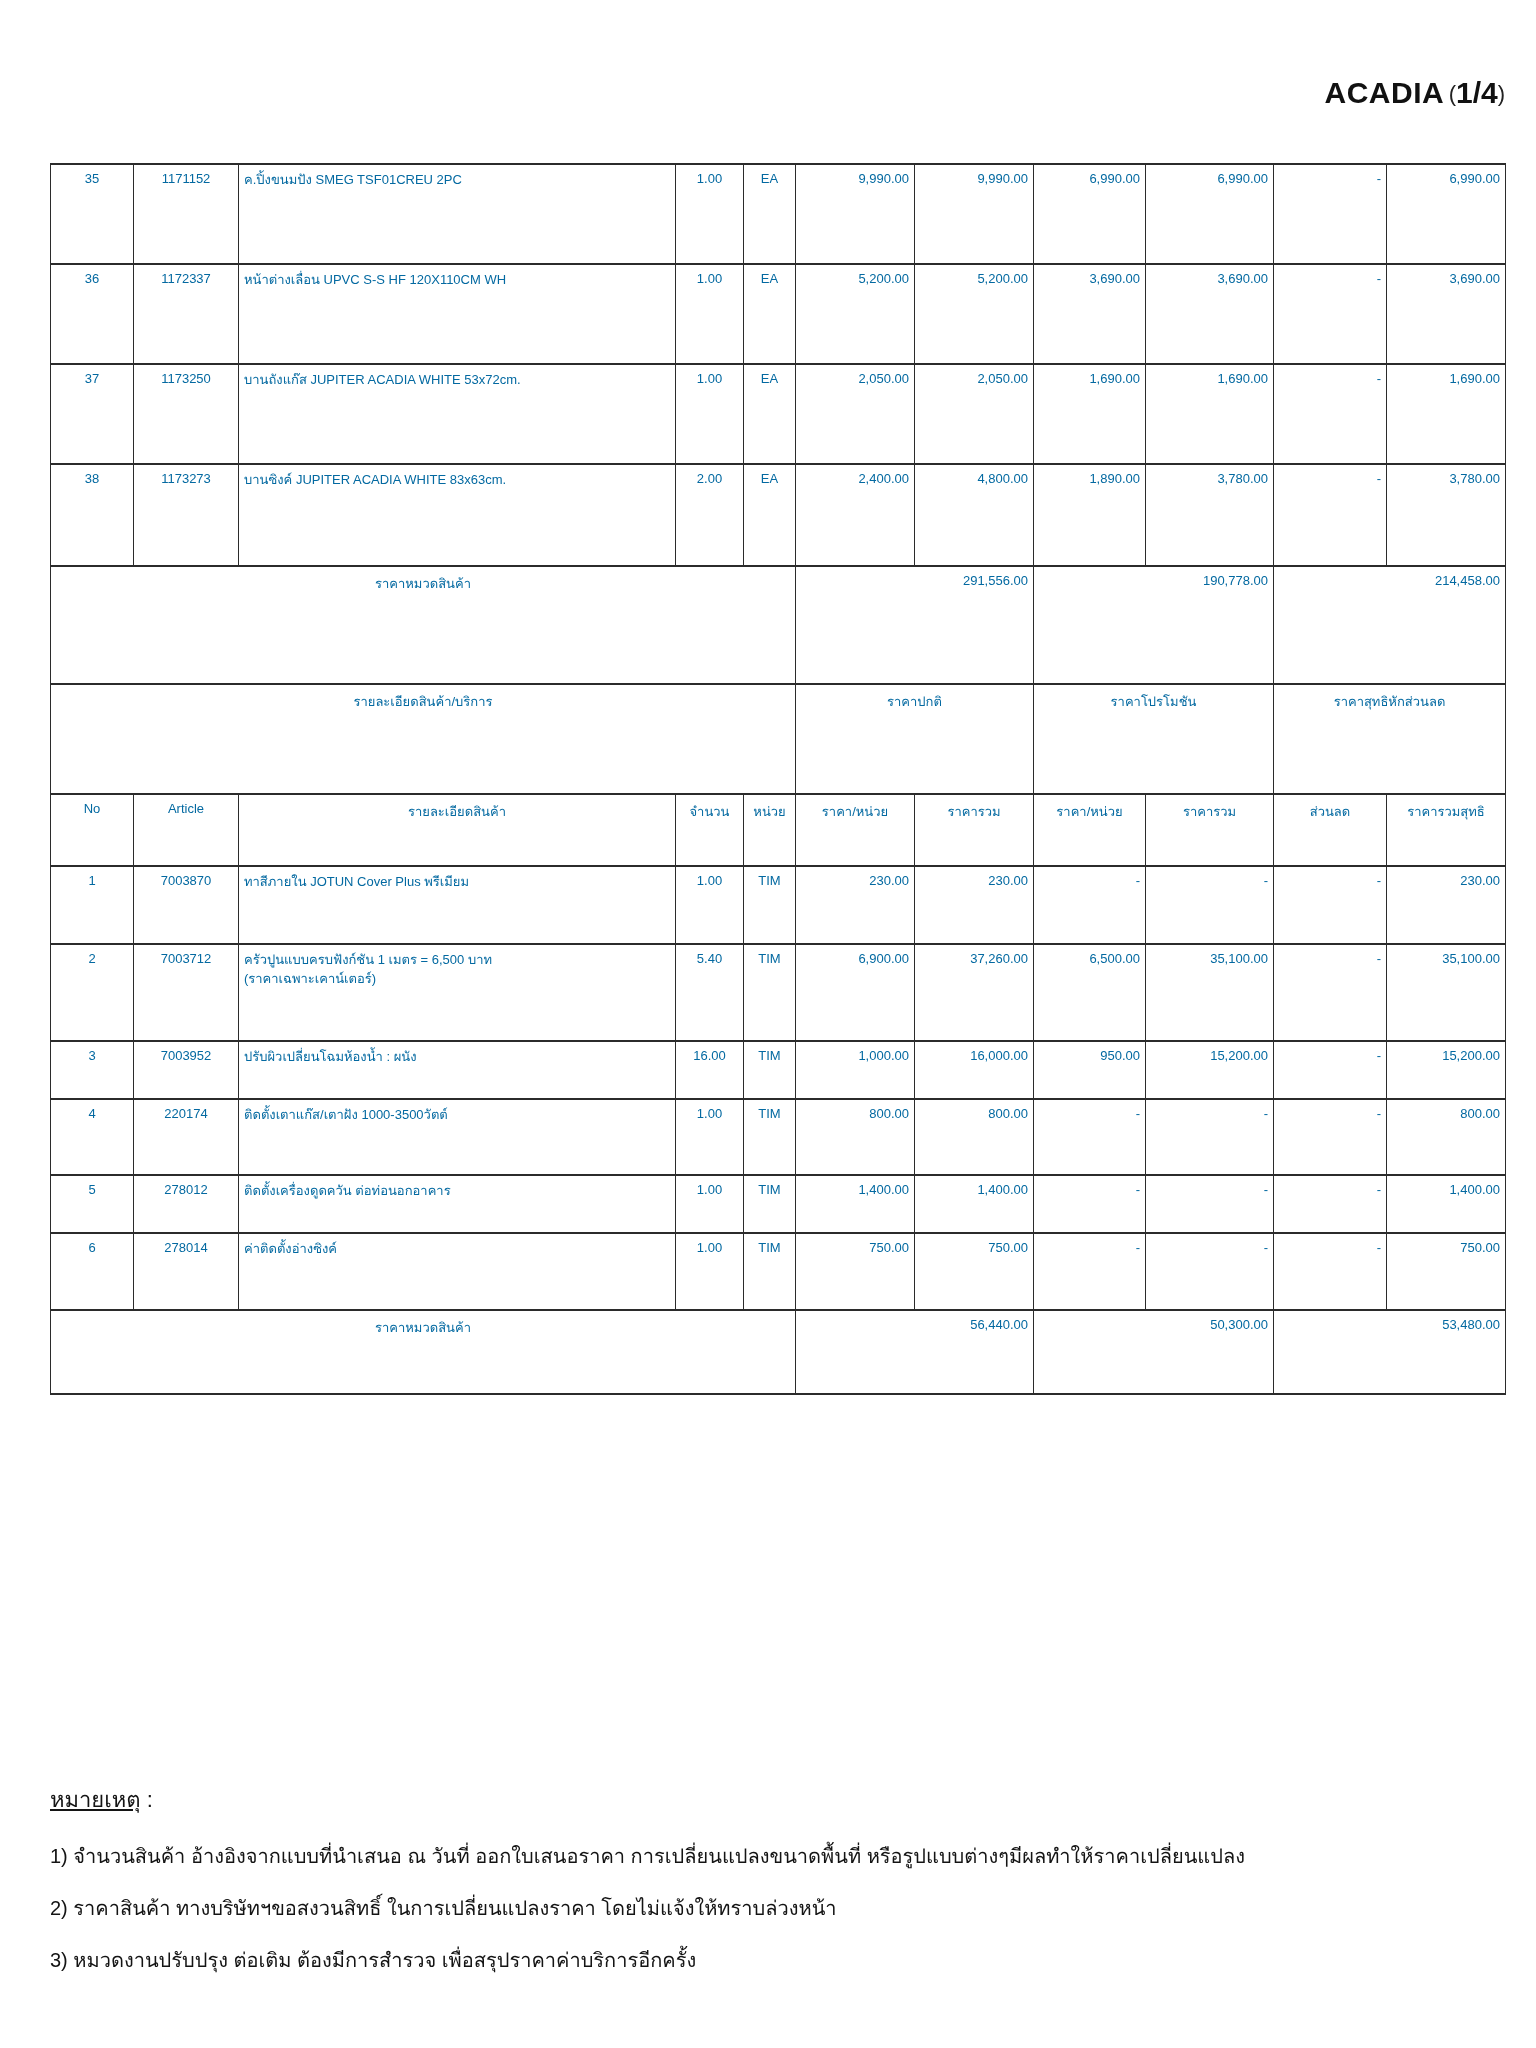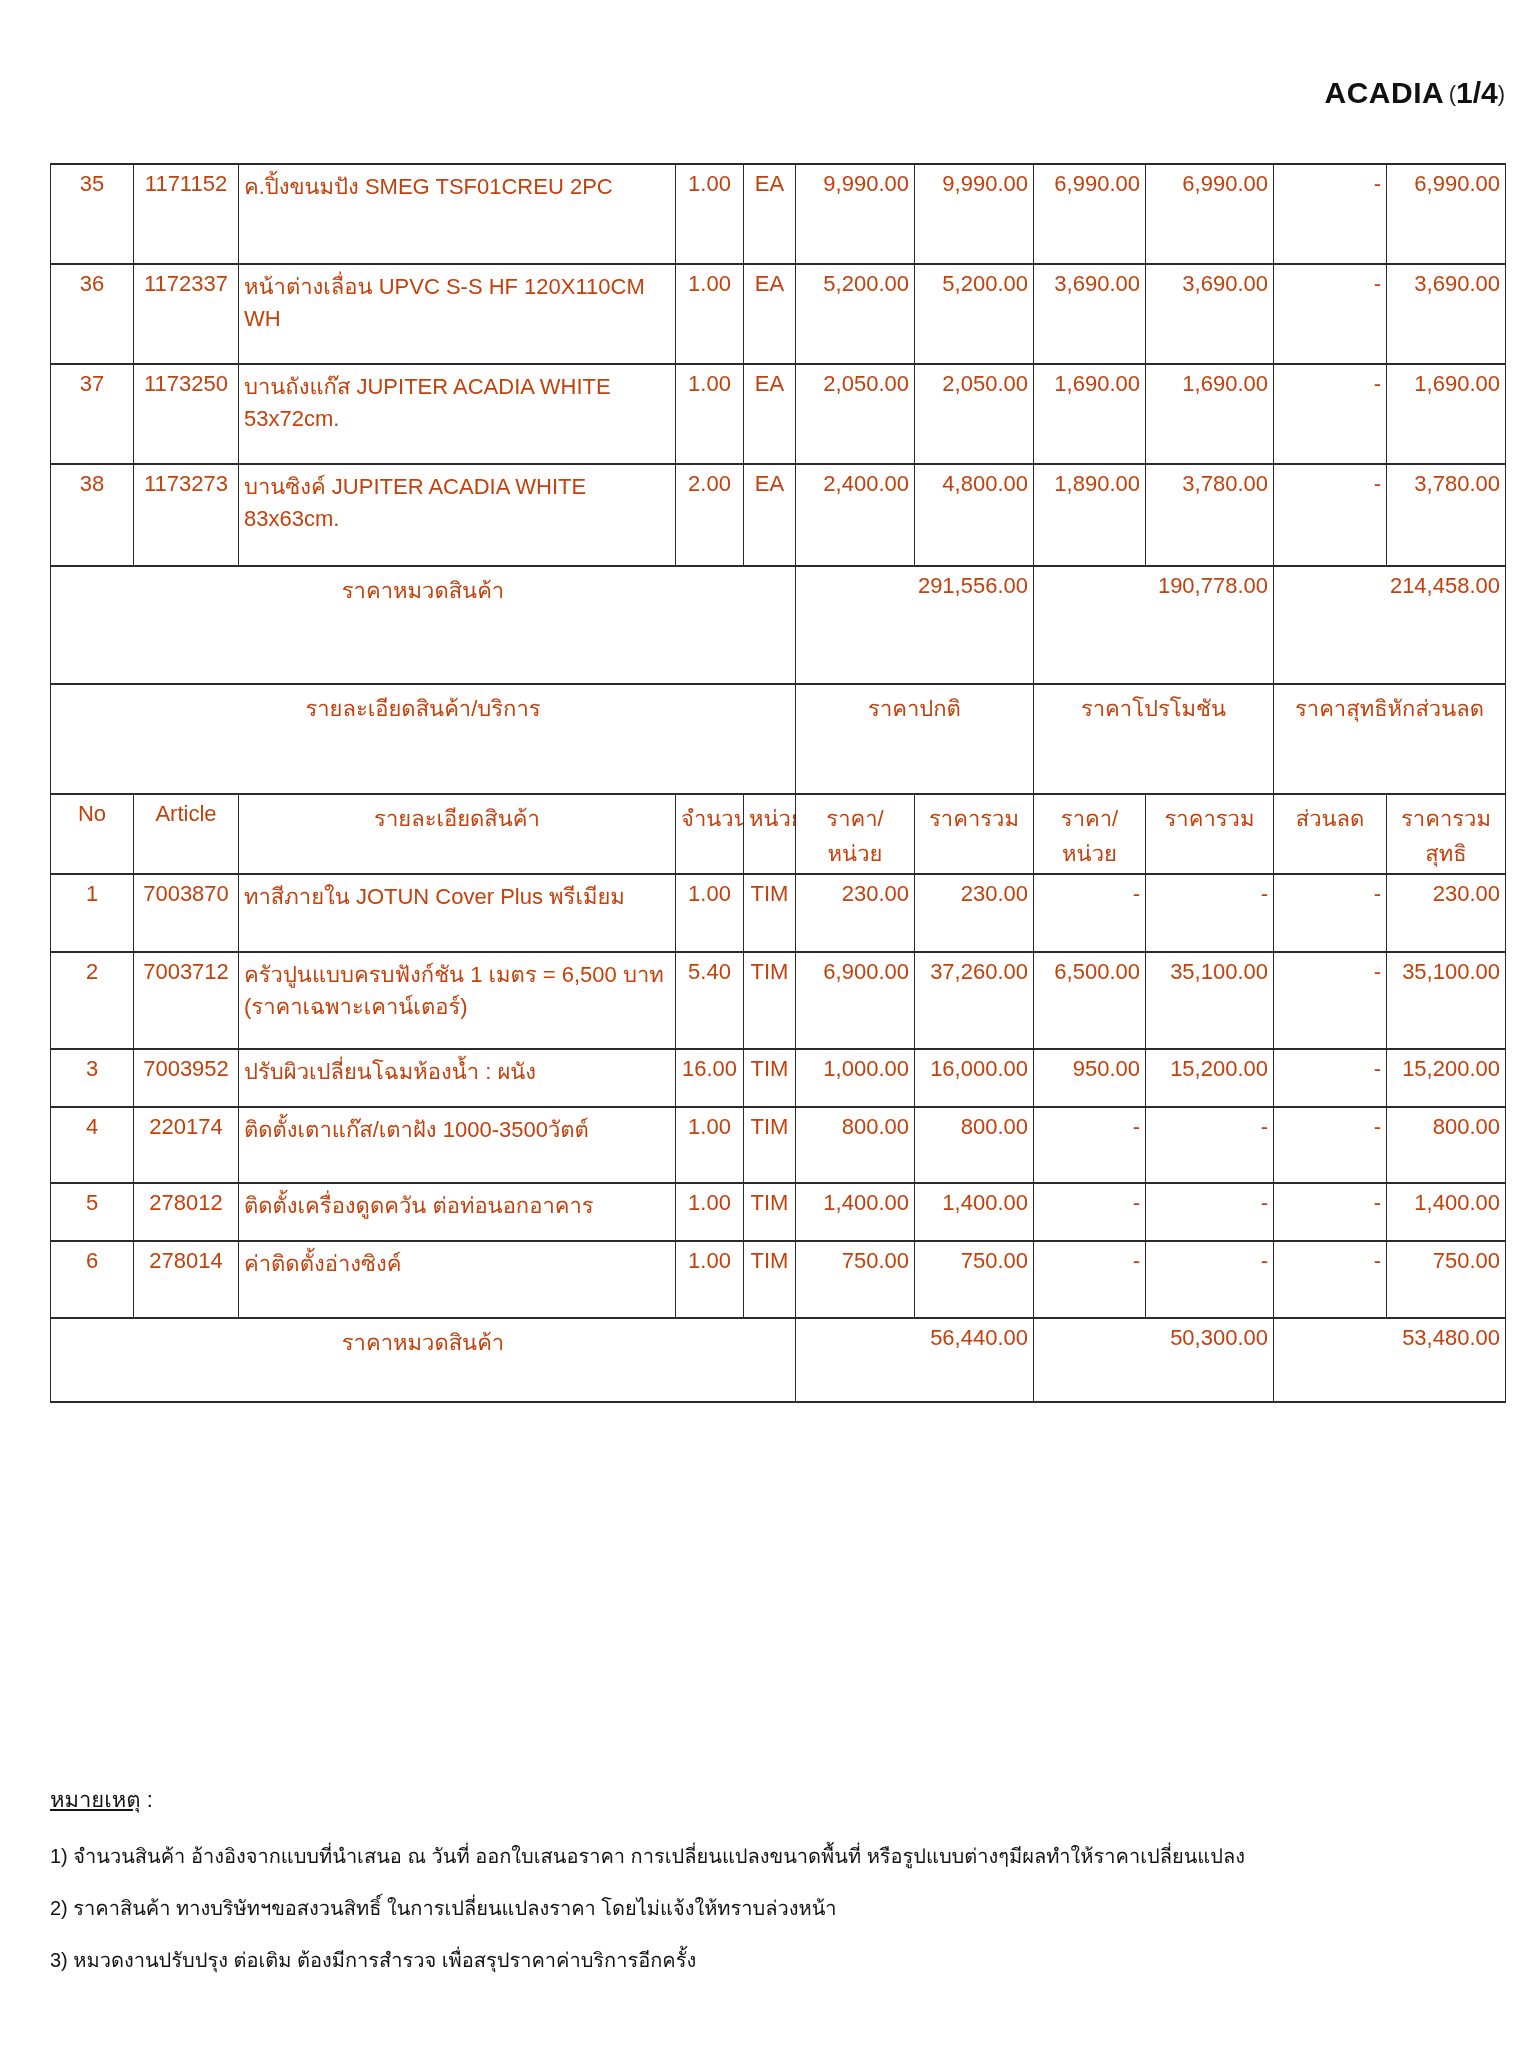--- a/index.html
+++ b/index.html
@@ -21,22 +21,22 @@
   .title .t-name{font-weight:bold;font-size:30px;letter-spacing:.5px;color:#111;}
   .title .t-paren{font-weight:normal;font-size:22px;color:#222;position:relative;top:-2px;}
   .title .t-num{font-weight:bold;font-size:30px;color:#111;margin-top:16px;}
   
   table.quote{
     position:absolute;
     top:163px; left:50px;
     width:1455px;
     border-collapse:collapse;
     table-layout:fixed;
-    font-size:22px;
-    color:#c2410c;
+    font-size:13px;
+    color:#0369a1;
   }
   table.quote td{
     border:1px solid #2b2b2b;
     border-top:2px solid #2b2b2b;
     border-bottom:2px solid #2b2b2b;
     vertical-align:top;
     padding:6px 5px 2px 5px;
     overflow:hidden;
   }
   td.c-center{text-align:center;}

